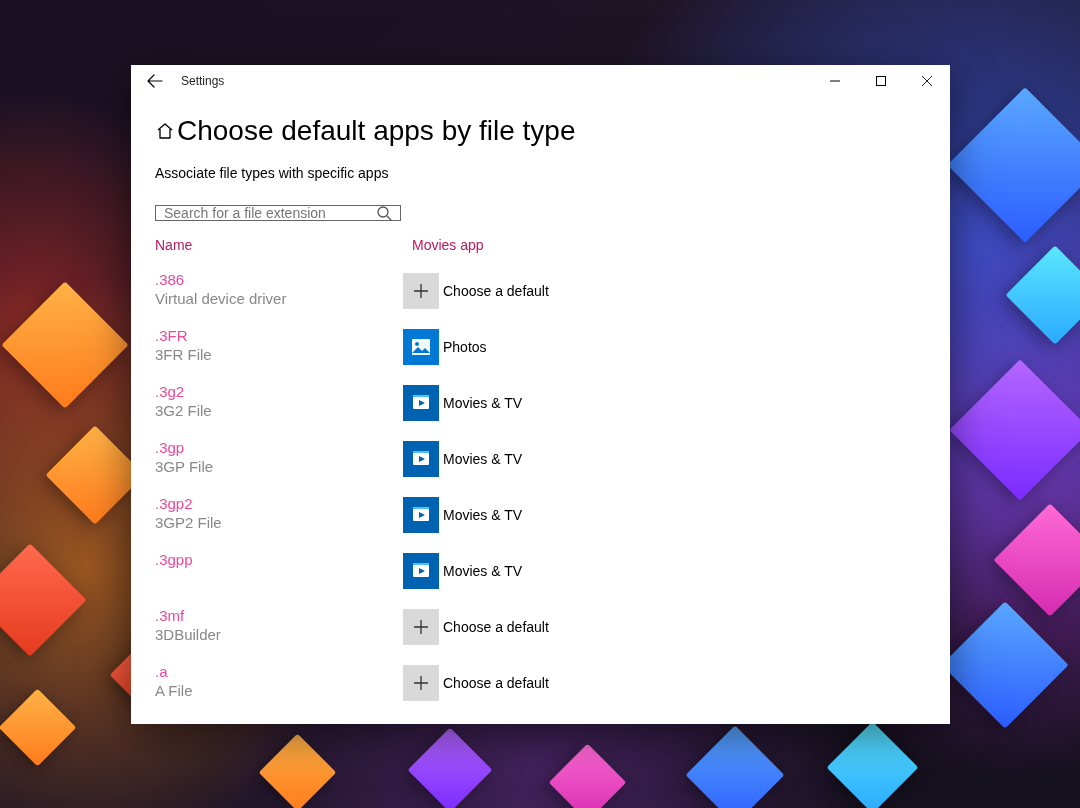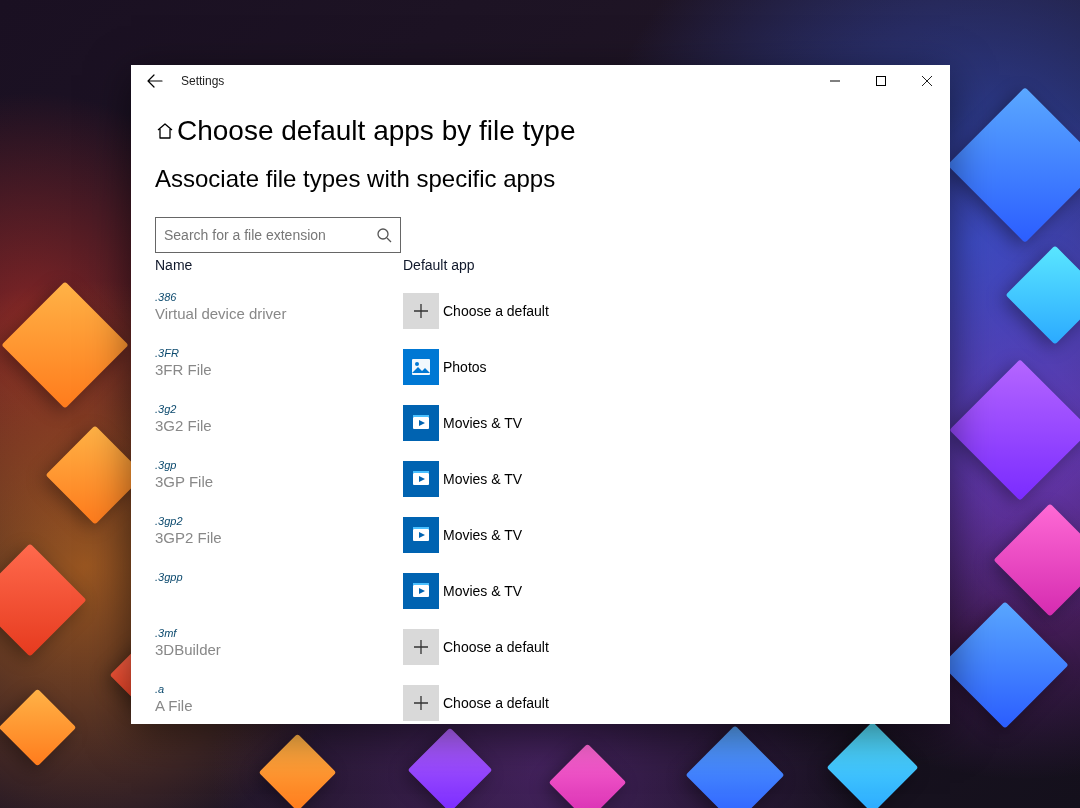--- a/index.html
+++ b/index.html
@@ -62,51 +62,51 @@
     gap: 2px;
   }
   .home-icon { width:20px; height:20px; flex:none; cursor:pointer; }
   .page-title { font-size: 28px; font-weight: 400; color:#000; letter-spacing: 0; }
 
   .content {
     padding: 8px 24px 0 24px;
     flex:1; overflow:hidden;
     color:#000;
   }
-  .subheading { font-size: 24px; font-weight: 400; margin-bottom: 24px; }
+  .subheading { font-size: 14px; font-weight: 400; margin-bottom: 24px; }
 
   .searchbox {
-    width: 246px; height: 36px;
+    width: 246px; height: 16px;
     border: 1px solid #666;
     display:flex; align-items:center;
     padding: 0 8px;
-    margin-bottom: 4px;
+    margin-bottom: 16px;
   }
   .searchbox input {
     flex:1; border:none; outline:none; font-size:14px; background:transparent;
   }
   .searchbox input::placeholder { color:#777; }
   .searchbox .sicon { width:16px; height:16px; flex:none; }
 
   .columns {
-    display:flex; gap: 0;
-    font-size: 14px; color:#0f172a;
+    display:flex; gap: 9px;
+    font-size: 14px; color:#be185d;
     margin-bottom: 10px;
   }
   .col-name  { width: 248px; }
   .col-app   { flex:1; }
 
   .list { display:flex; flex-direction:column; }
   .row {
     display:flex; align-items:flex-start;
     min-height: 56px;
     padding-top: 6px;
   }
   .ext-col { width: 248px; padding-top: 2px; }
-  .ext-name { font-size: 11px; color:#0c4a6e;font-style:italic; }
+  .ext-name { font-size: 15px; color:#ec4899; }
   .ext-desc { font-size: 15px; color:#888; margin-top: 2px; }
 
   .app-btn {
     display:flex; align-items:center; gap: 4px;
     min-width: 300px; height: 44px;
     cursor:pointer;
     padding-right: 12px;
   }
   .app-icon {
     width: 36px; height: 36px;
@@ -182,21 +182,21 @@
     <div class="searchbox">
       <input type="text" placeholder="Search for a file extension" style="">
       <svg class="sicon" viewBox="0 0 16 16">
         <circle cx="7" cy="7" r="5" stroke="#555" stroke-width="1.3" fill="none"></circle>
         <path d="M11 11 L15 15" stroke="#555" stroke-width="1.3"></path>
       </svg>
     </div>
 
     <div class="columns">
       <div class="col-name">Name</div>
-      <div class="col-app">Default app</div>
+      <div class="col-app">Movies app</div>
     </div>
 
     <div class="list" id="rows">
         <div class="row">
           <div class="ext-col">
             <div class="ext-name">.386</div>
             <div class="ext-desc">Virtual device driver</div>
           </div>
           <div class="app-btn">
             <div class="app-icon plus">

